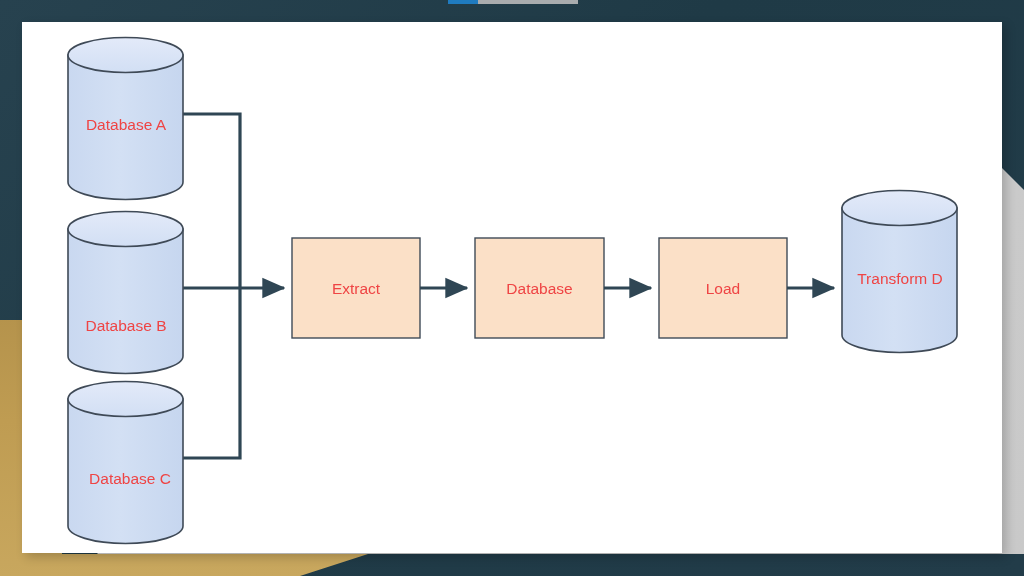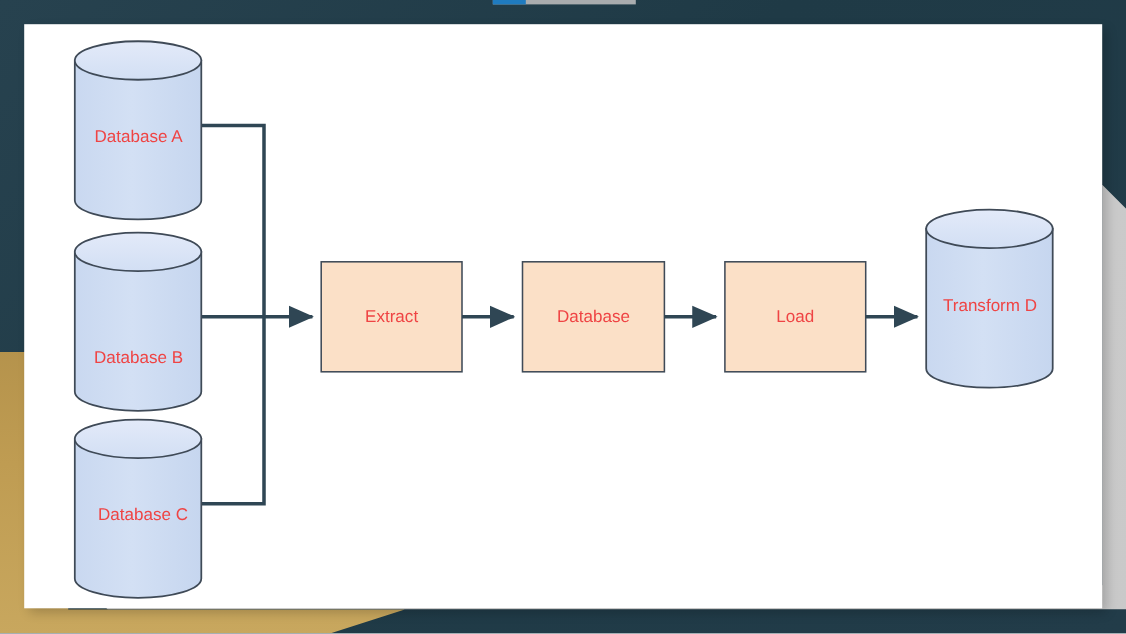--- a/index.html
+++ b/index.html
@@ -143,21 +143,21 @@
       </g>
 
       <g>
         <path d="M 820 186 L 820 313 A 57.5 17.5 0 0 0 935 313 L 935 186 Z" fill="url(#cylBody)" stroke="#3f4a57" stroke-width="1.6"></path>
         <ellipse cx="877.5" cy="186" rx="57.5" ry="17.5" fill="url(#cylTop)" stroke="#3f4a57" stroke-width="1.6"></ellipse>
       </g>
     </svg>
 
     <div class="node-label db-label" style="left:46px; top:95px; width:116px;">Database A</div>
     <div class="node-label db-label" style="left:46px; top:269px; width:116px;margin-top:27px;">Database B</div>
-    <div class="node-label db-label" style="left:46px; top:439px; width:124px;">Database C</div>
+    <div class="node-label db-label" style="left:46px; top:449px; width:124px;">Database C</div>
 
     <div class="node-label box-label" style="left:270px; top:259px; width:128px;">Extract</div>
     <div class="node-label box-label" style="left:453px; top:259px; width:129px;">Database</div>
     <div class="node-label box-label" style="left:637px; top:259px; width:128px;text-align:center;">Load</div>
 
     <div class="node-label db-label" style="left:820px; top:249px; width:116px;">Transform D</div>
 
   </div>
 </div>
 

